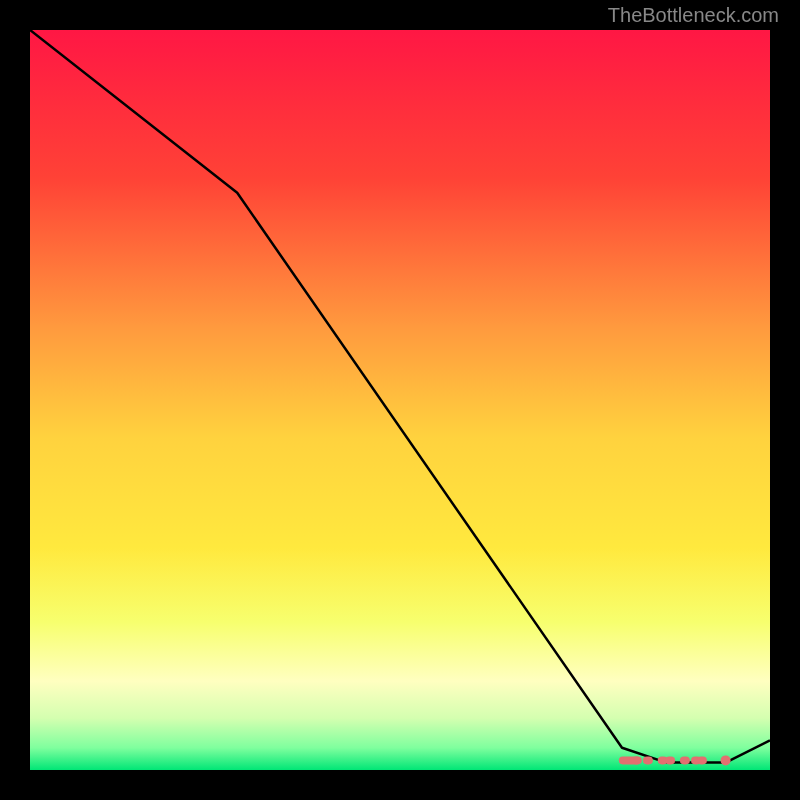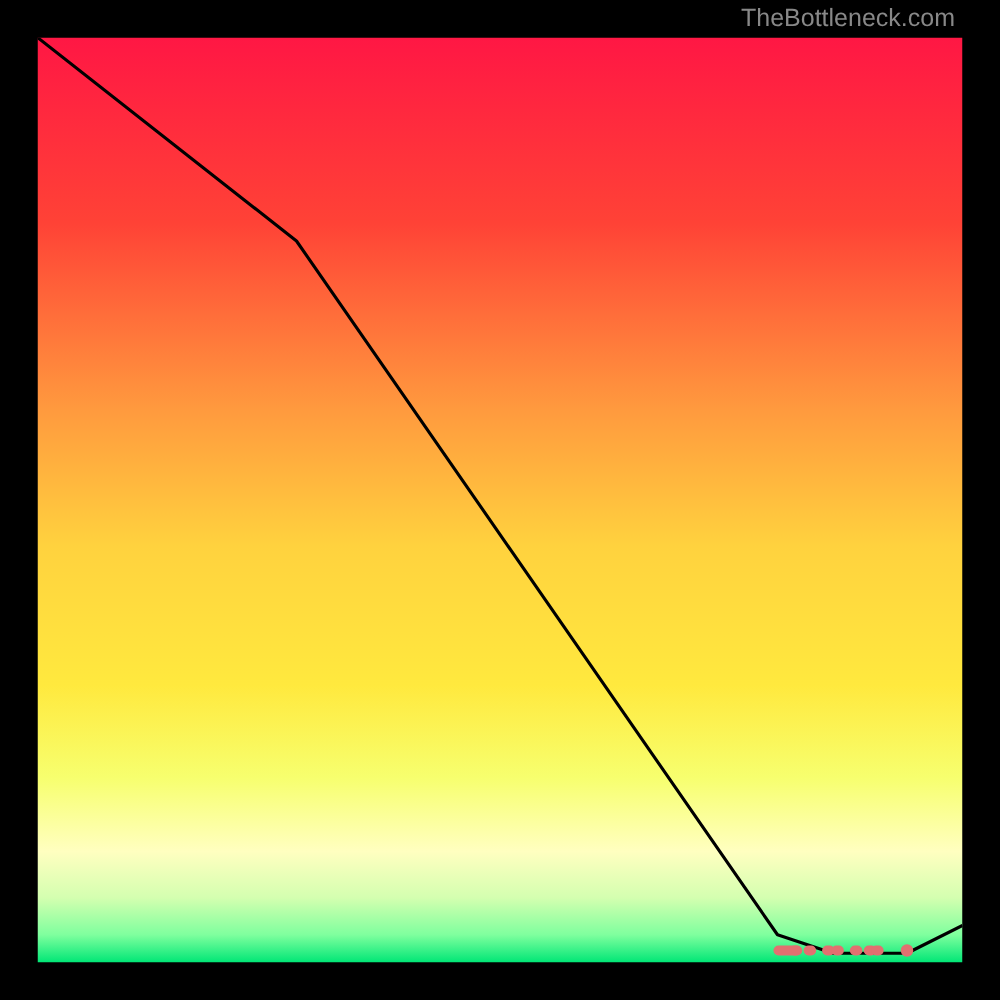--- a/index.html
+++ b/index.html
@@ -12,21 +12,21 @@
     overflow: hidden;
   }
   .container {
     position: relative;
     width: 800px;
     height: 800px;
   }
   .watermark {
     position: absolute;
     top: 4px;
-    right: 36px;
+    right: 21px;
     color: #888;
     font-size: 20px;
     z-index: 10;
   }
   .plot-area {
     position: absolute;
     left: 30px;
     top: 30px;
     width: 740px;
     height: 740px;

